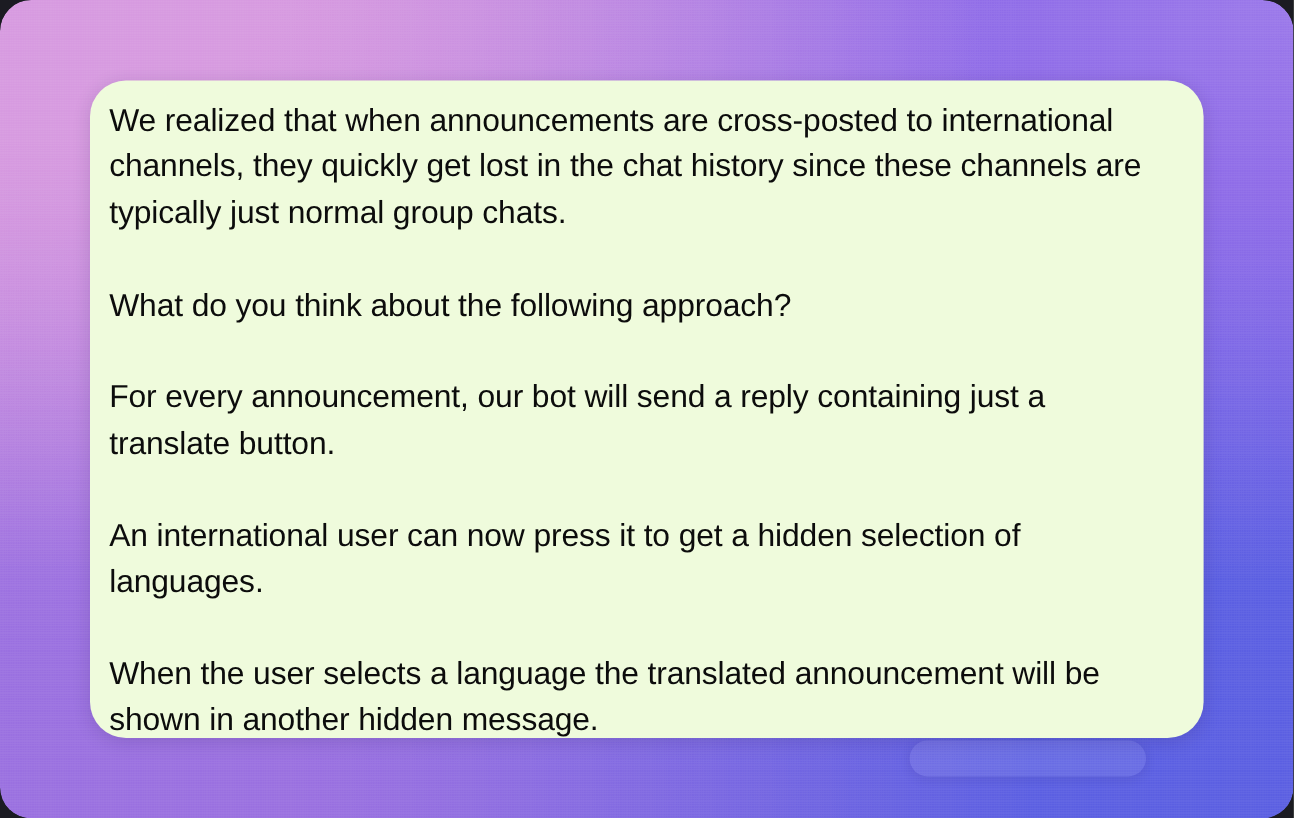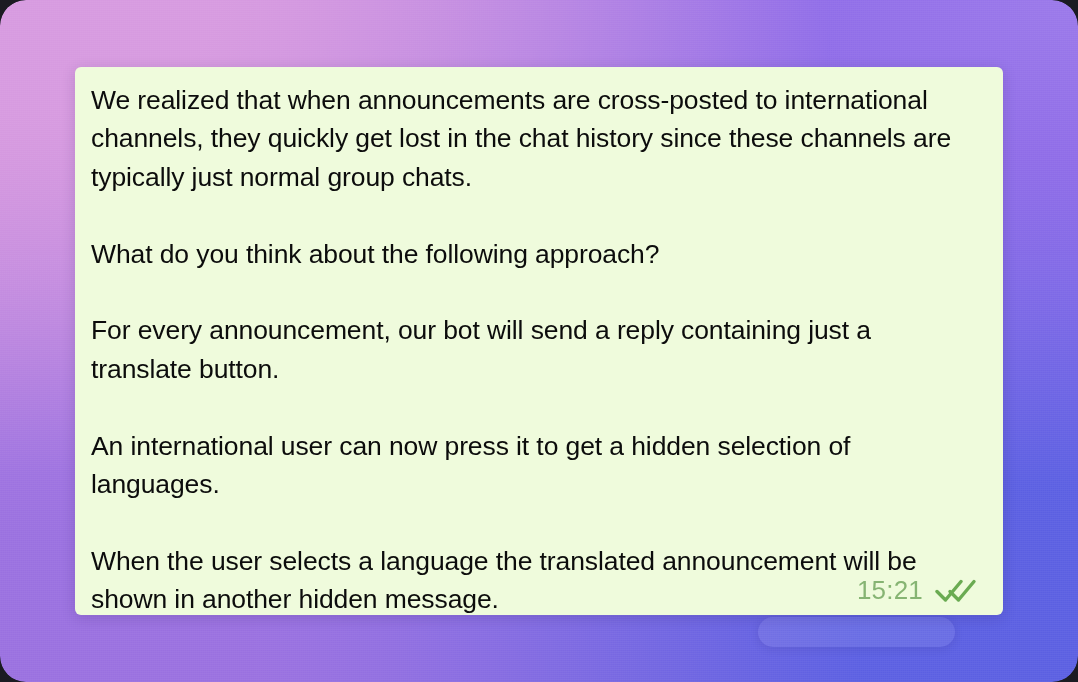--- a/index.html
+++ b/index.html
@@ -62,21 +62,21 @@
 
   
   .bubble {
     position: absolute;
     left: 75px;
     top: 67px;
     width: 928px;
     height: 548px;
     box-sizing: border-box;
     background: #effbdc;
-    border-radius: 6px;
+    border-radius: 30px;
     box-shadow: 0 3px 14px rgba(40,25,90,.17);
     padding: 14px 38px 10px 16px;
   }
 
   .bubble-text {
     margin: 0;
     color: #0c0c0c;
     font-size: 26.5px;
     line-height: 38.4px;
     letter-spacing: -0.1px;
@@ -120,25 +120,16 @@
     <p class="bubble-text">We realized that when announcements are cross-posted to international channels, they quickly get lost in the chat history since these channels are typically just normal group chats.
 
 What do you think about the following approach?
 
 For every announcement, our bot will send a reply containing just a translate button.
 
 An international user can now press it to get a hidden selection of languages.
 
 When the user selects a language the translated announcement will be shown in another hidden message.</p>
 
-    <div class="meta">
-      <span class="msg-time">15:21</span>
-      <span class="read-receipt">
-        <svg viewBox="0 0 42 26" width="42" height="26" aria-hidden="true">
-          <path d="M2 14.5 L10.5 23 L26 4.5" fill="none" stroke="#6aab52" stroke-width="3.4" stroke-linecap="round" stroke-linejoin="round"></path>
-          <path d="M15 14.5 L23.5 23 L39 4.5" fill="none" stroke="#6aab52" stroke-width="3.4" stroke-linecap="round" stroke-linejoin="round"></path>
-        </svg>
-      </span>
-    </div>
 
   </div>
 
 </div>
 
 </body></html>

